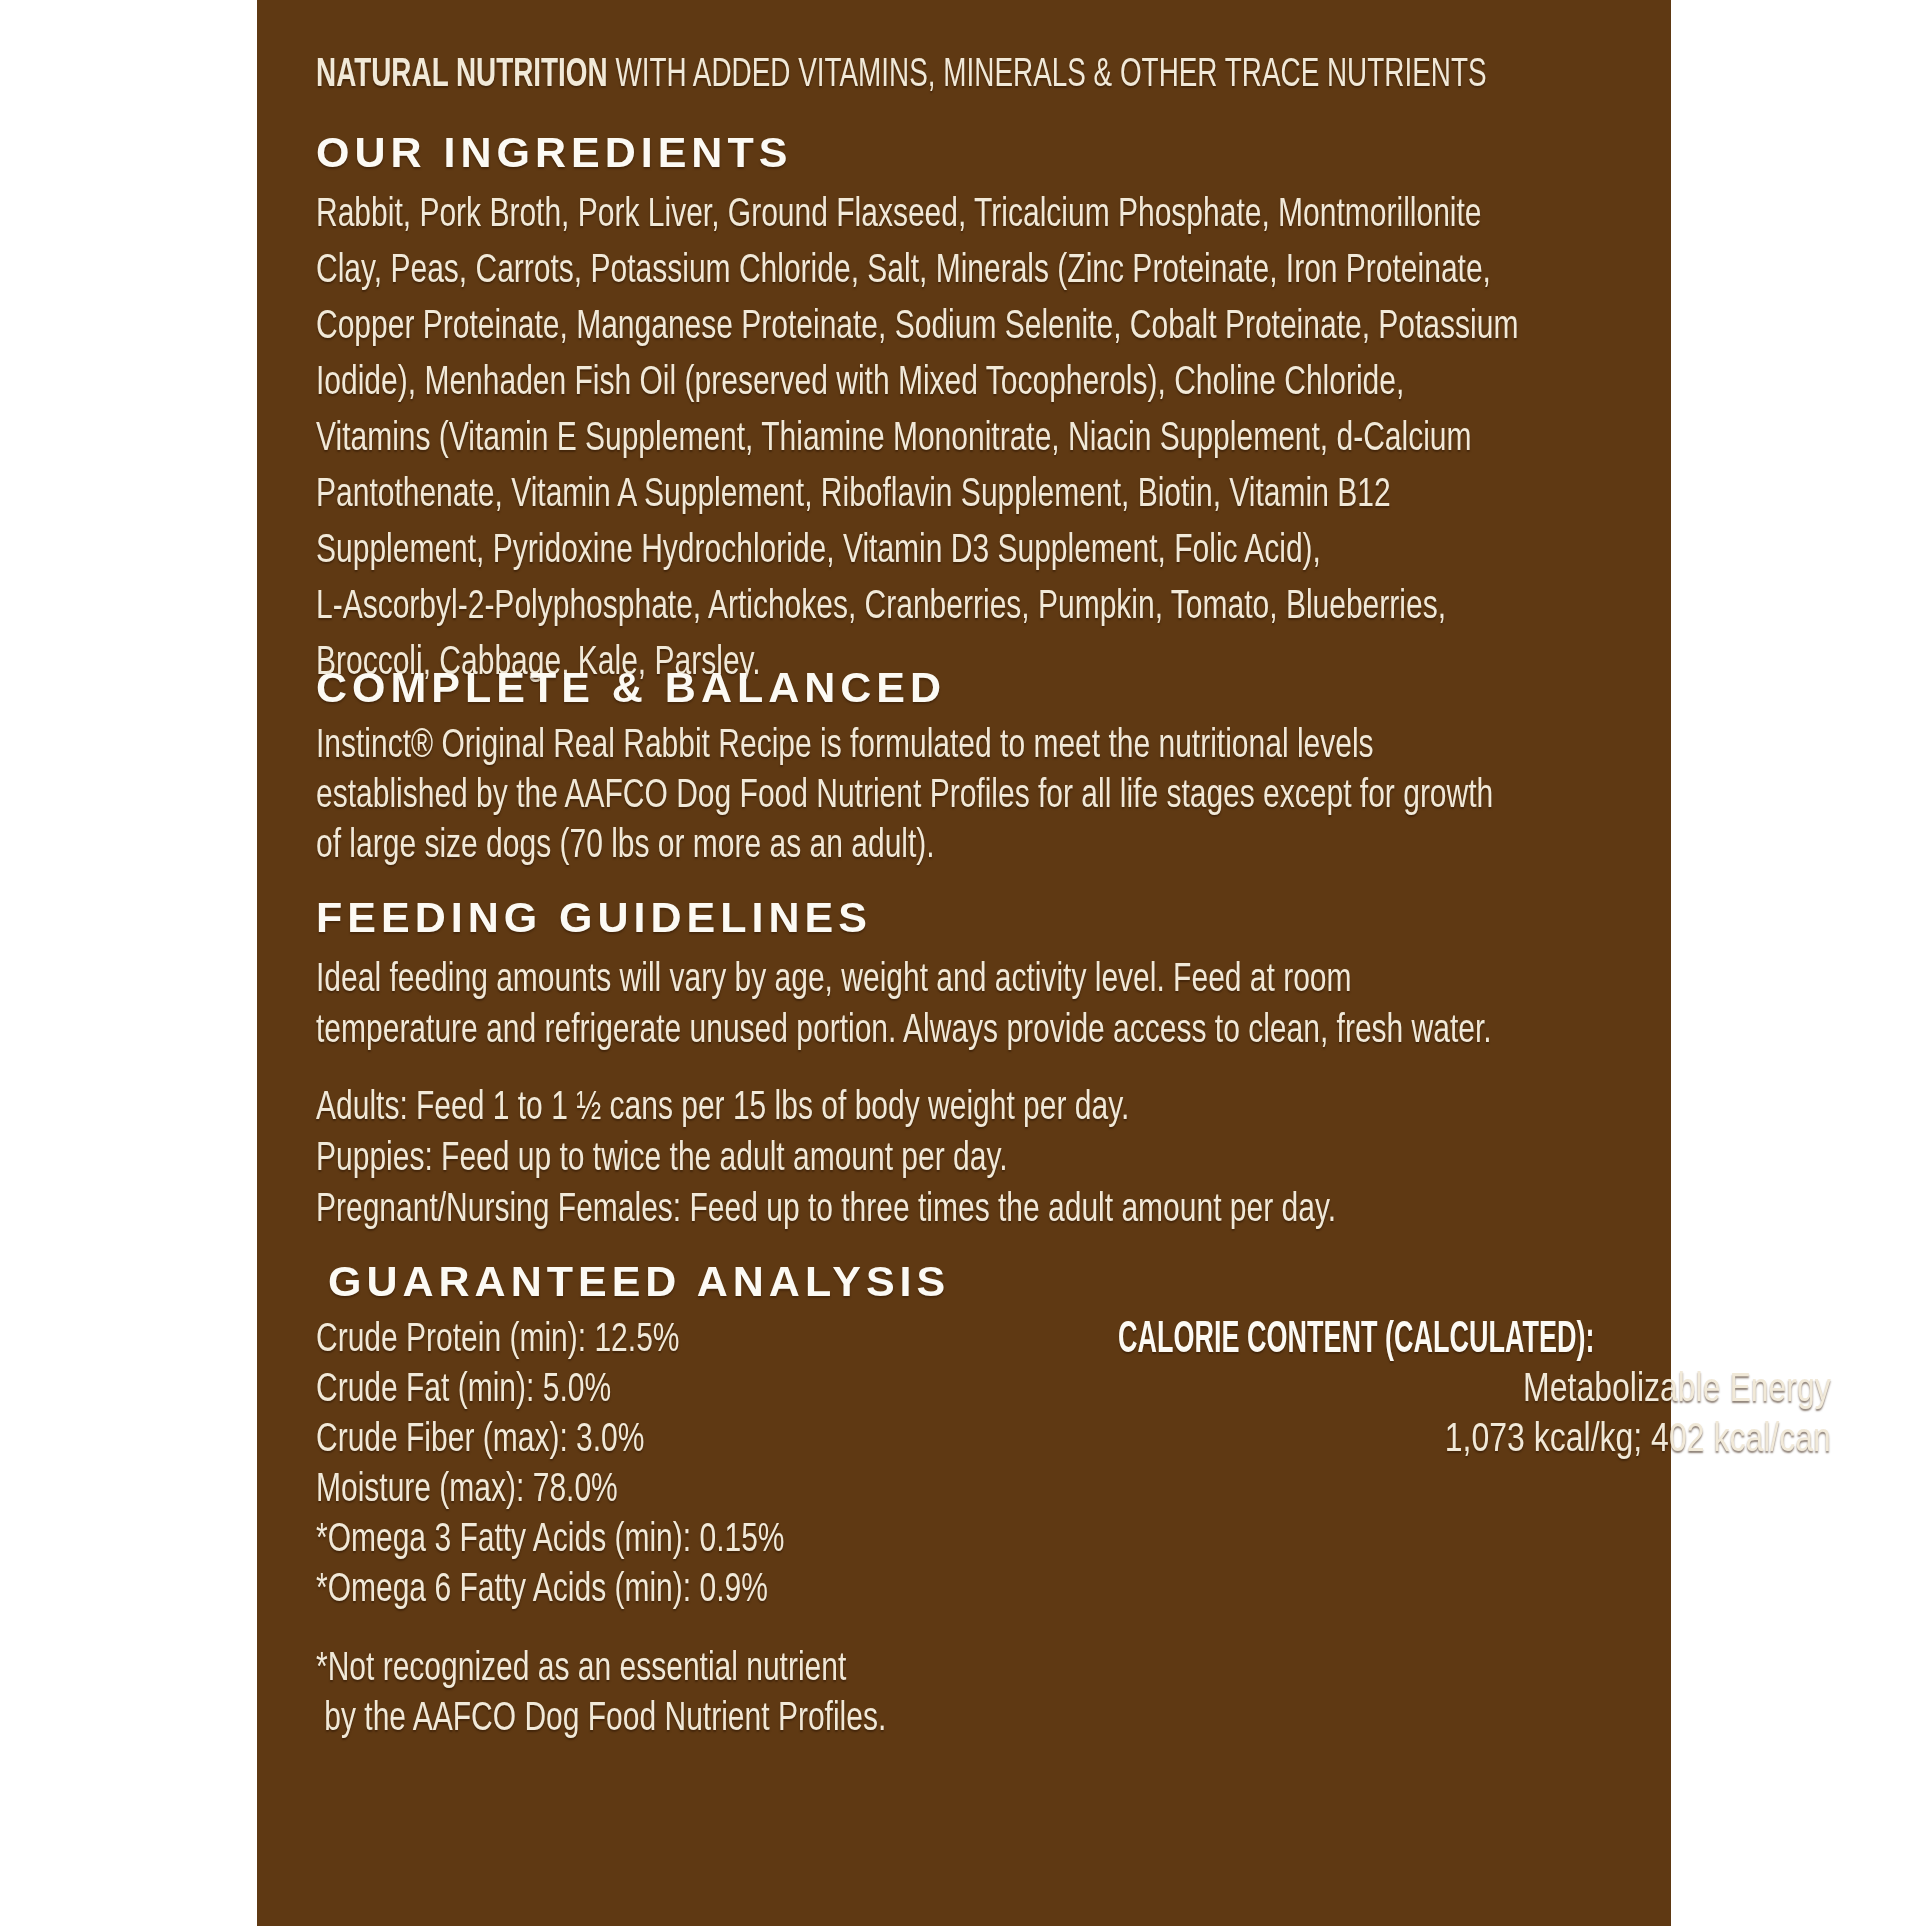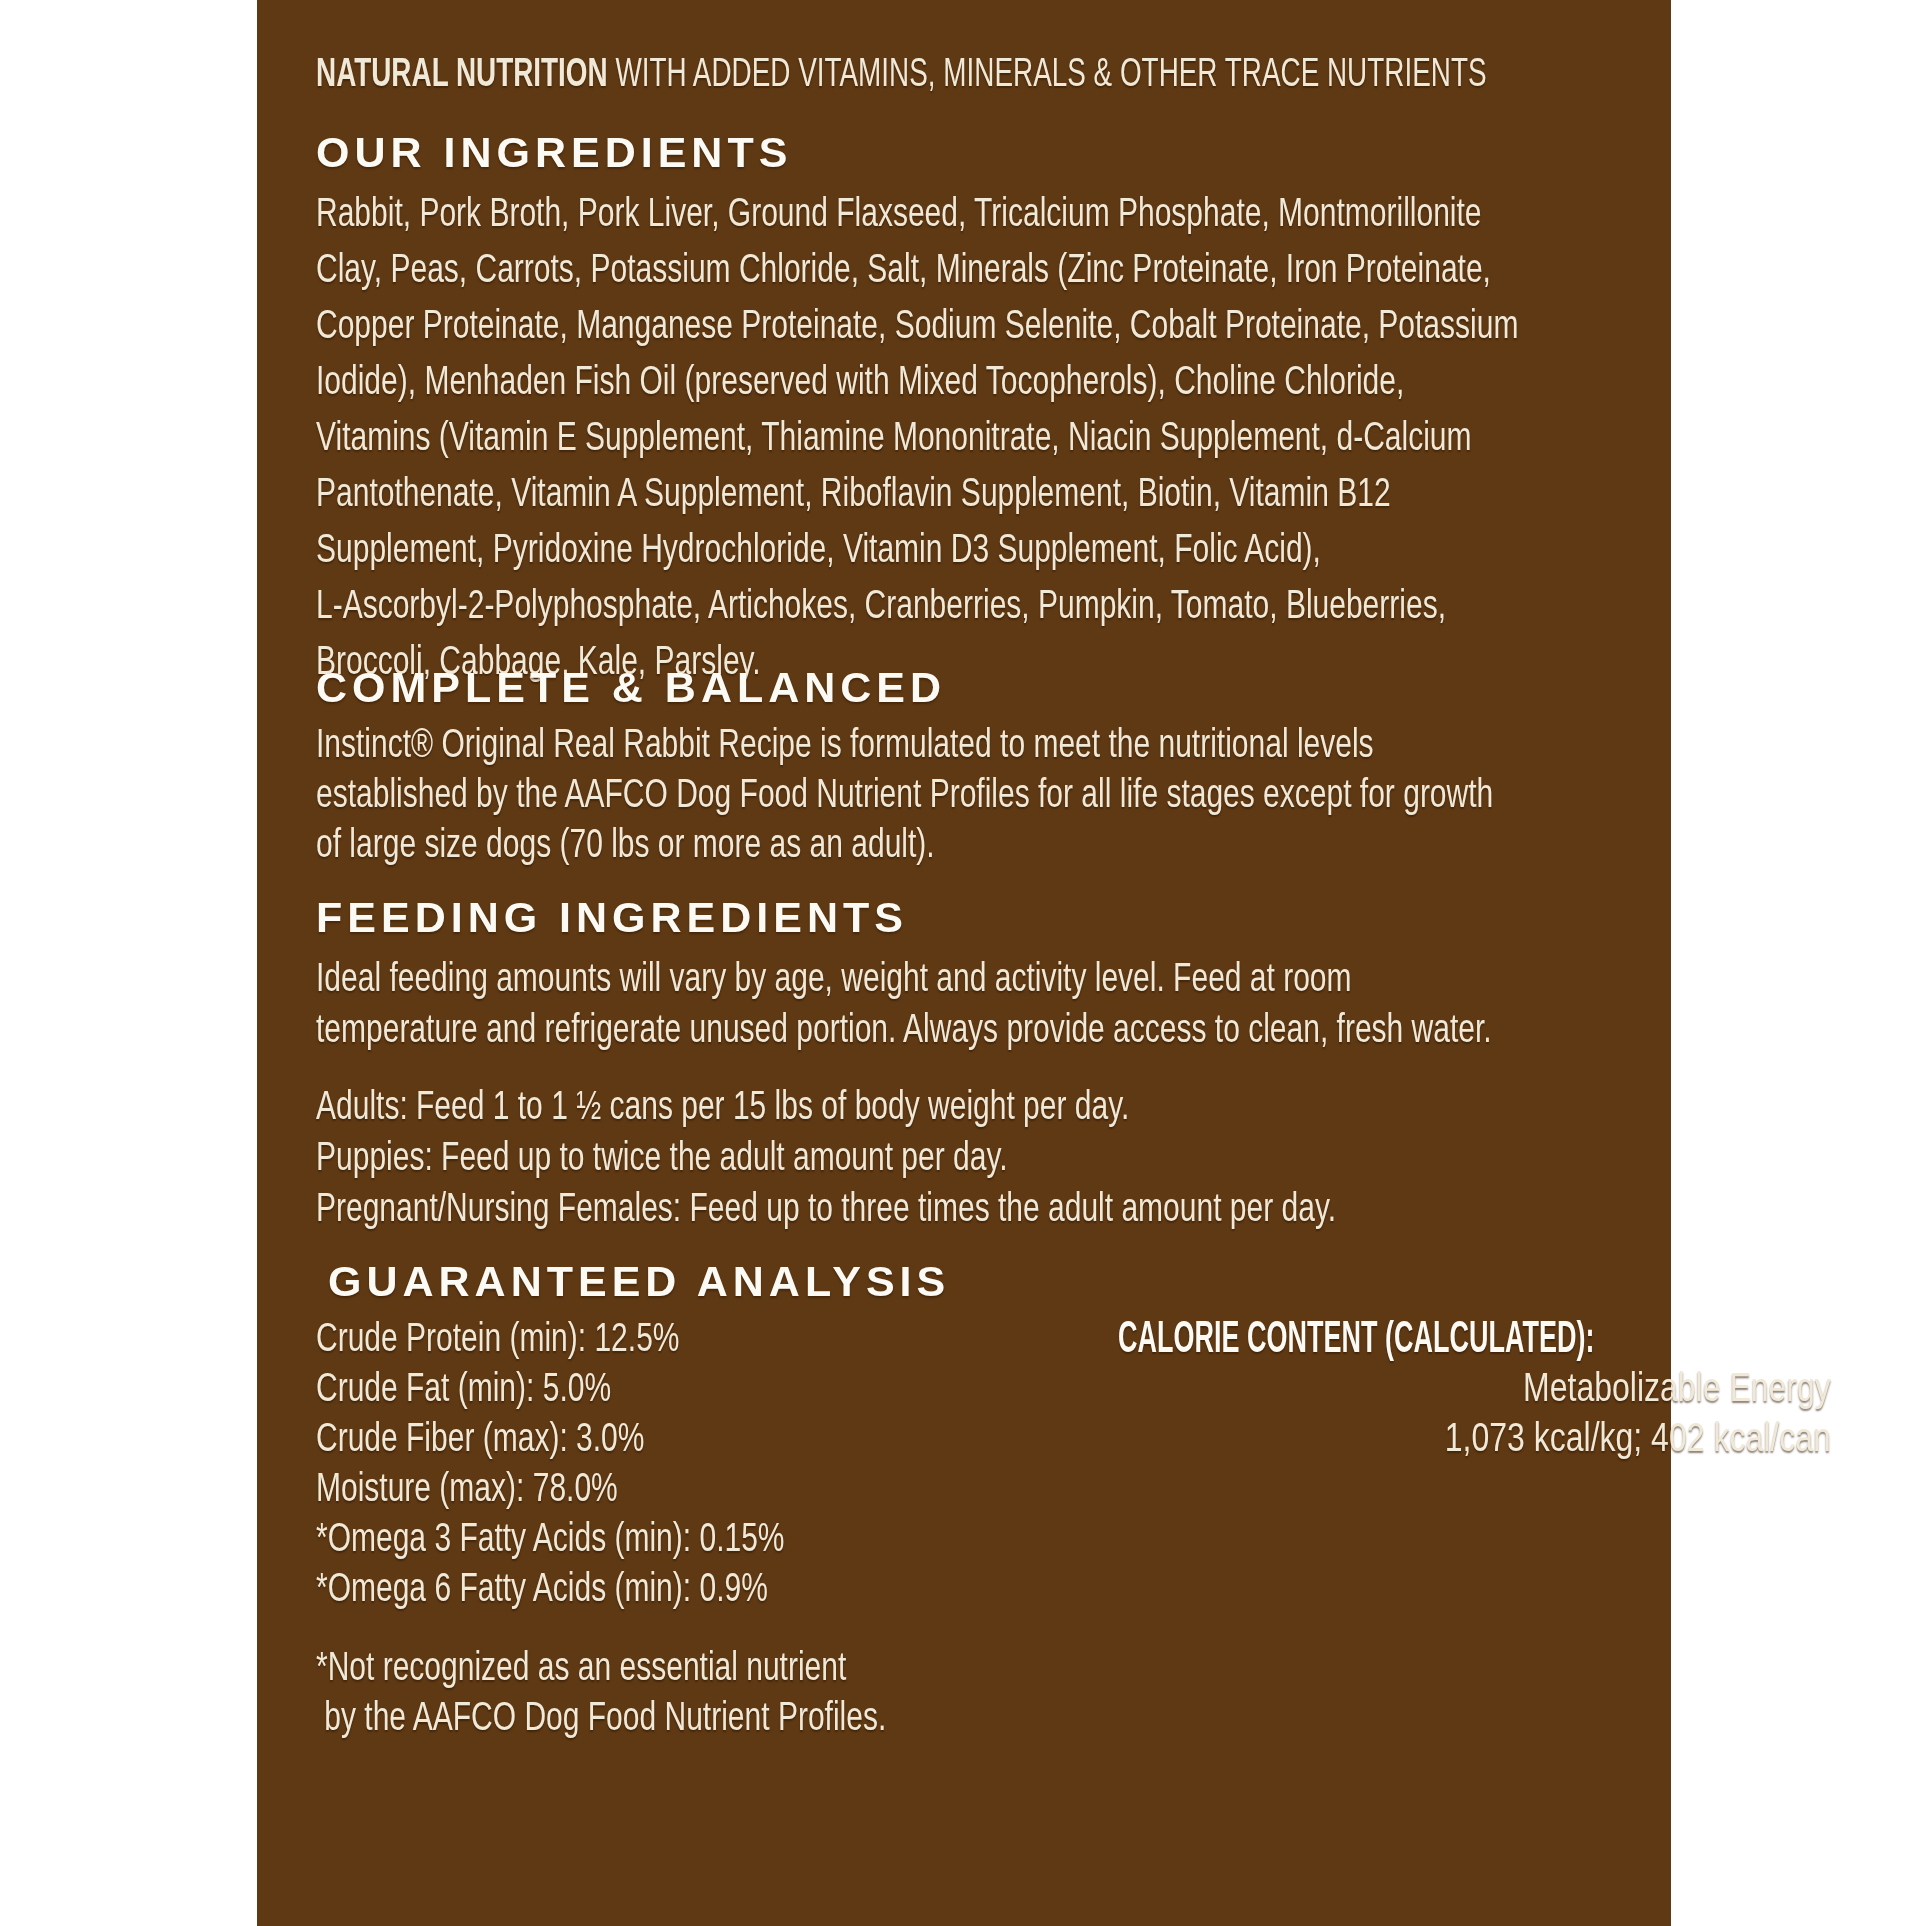--- a/index.html
+++ b/index.html
@@ -123,21 +123,21 @@
 Pantothenate, Vitamin A Supplement, Riboflavin Supplement, Biotin, Vitamin B12
 Supplement, Pyridoxine Hydrochloride, Vitamin D3 Supplement, Folic Acid),
 L-Ascorbyl-2-Polyphosphate, Artichokes, Cranberries, Pumpkin, Tomato, Blueberries,
 Broccoli, Cabbage, Kale, Parsley.</div>
 
     <div class="section-heading h-complete">COMPLETE &amp; BALANCED</div>
     <div class="blk body-copy cond lh50 complete-para">Instinct® Original Real Rabbit Recipe is formulated to meet the nutritional levels
 established by the AAFCO Dog Food Nutrient Profiles for all life stages except for growth
 of large size dogs (70 lbs or more as an adult).</div>
 
-    <div class="section-heading h-feeding">FEEDING INGREDIENTS</div>
+    <div class="section-heading h-feeding">FEEDING GUIDELINES</div>
     <div class="blk body-copy cond lh52 feeding-para">Ideal feeding amounts will vary by age, weight and activity level. Feed at room
 temperature and refrigerate unused portion. Always provide access to clean, fresh water.</div>
     <div class="blk body-copy cond lh52 feeding-rules">Adults: Feed 1 to 1 ½ cans per 15 lbs of body weight per day.
 Puppies: Feed up to twice the adult amount per day.
 Pregnant/Nursing Females: Feed up to three times the adult amount per day.</div>
 
     <div class="section-heading h-analysis">GUARANTEED ANALYSIS</div>
     <div class="blk body-copy cond lh50 analysis-list">Crude Protein (min): 12.5%
 Crude Fat (min): 5.0%
 Crude Fiber (max): 3.0%

